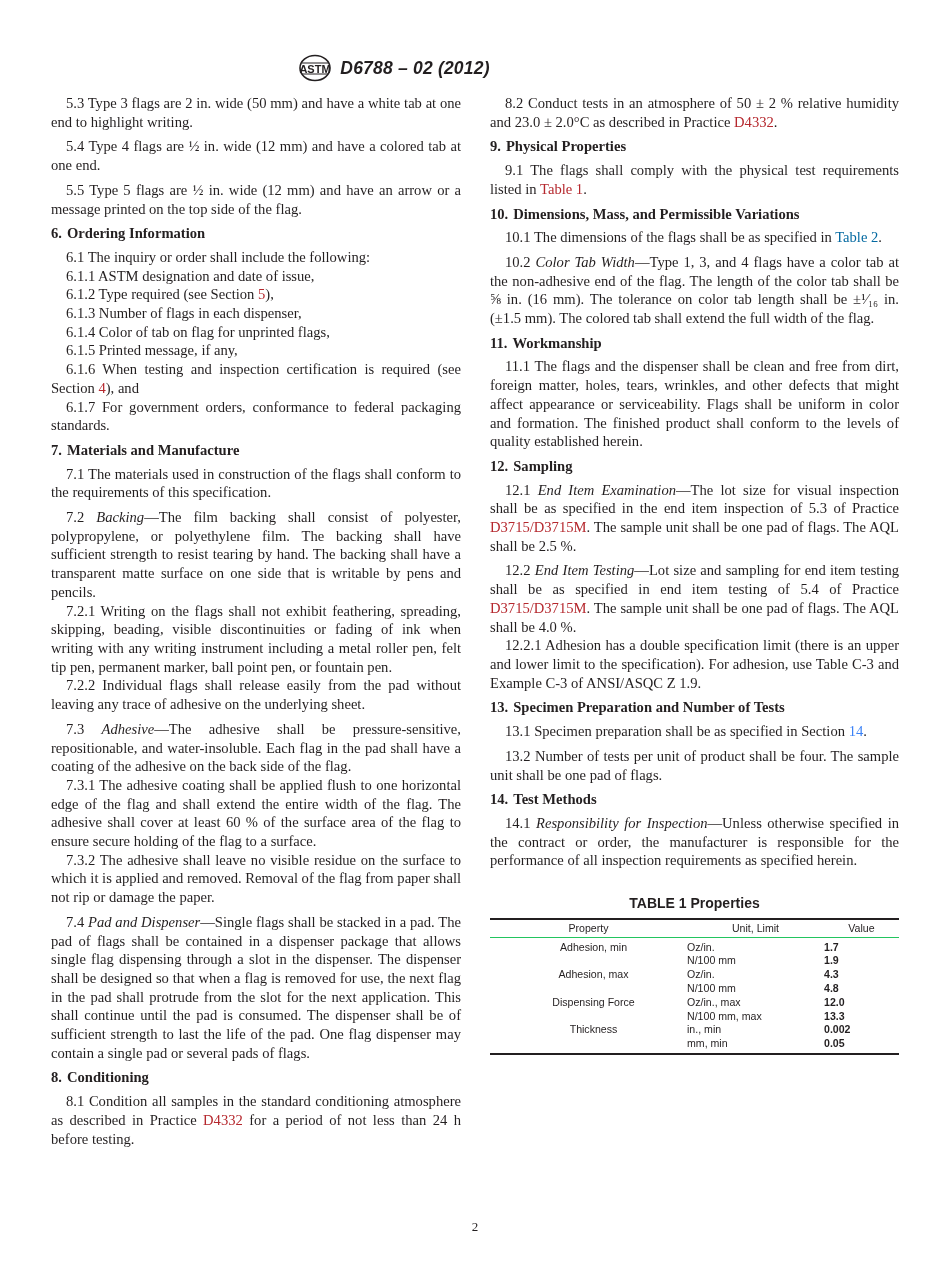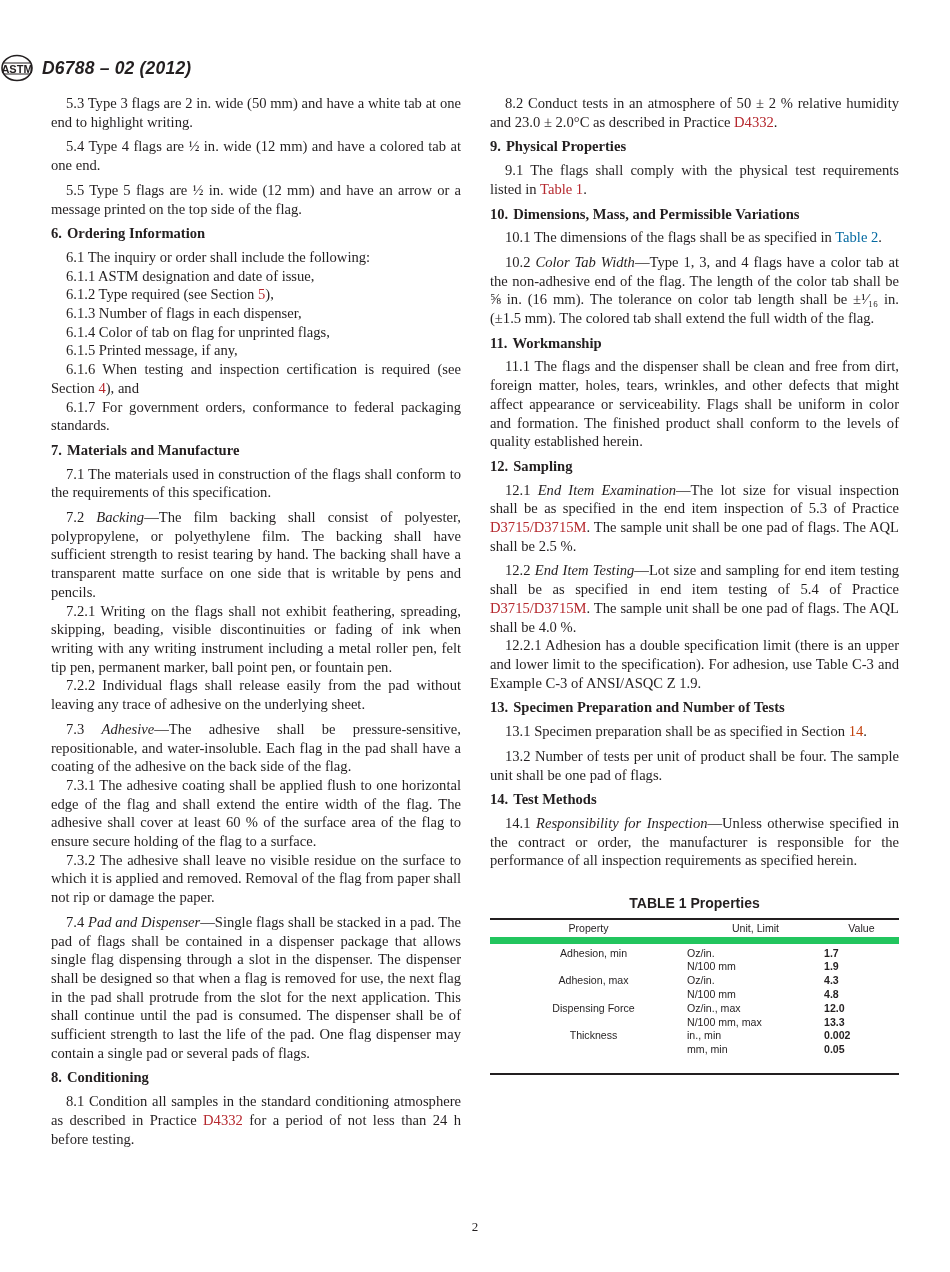--- a/index.html
+++ b/index.html
@@ -1,38 +1,38 @@
 <!DOCTYPE html>
 <html><head>
 <meta charset="utf-8">
 <style>
   html, body { margin: 0; padding: 0; background: #ffffff; }
   body { width: 950px; height: 1272px; position: relative; overflow: hidden; color: #231f20; }
   .page { position: absolute; left: 0; top: 0; width: 950px; height: 1272px; }
-  .header { position: absolute; top: 54px; left: 0; width: 756px; height: 30px; }
+  .header { position: absolute; top: 54px; left: 16px; width: 756px; text-align: center; height: 30px; }
   .header-inner { display: inline-flex; align-items: center; gap: 8px; }
   .logo { width: 34px; height: 28px; display: inline-block; }
   .designation { font-family: "Liberation Sans", sans-serif; font-weight: bold; font-size: 17.5px; color: #231f20; letter-spacing: 0.2px; font-style: italic; }
 
   .col { position: absolute; top: 94px; font-family: "Liberation Serif", serif; font-size: 14.6px; line-height: 18.7px; text-align: justify; }
   .col.left { left: 51px; width: 410px; }
   .col.right { left: 490px; width: 409px; }
 
   .p { margin: 0 0 6px 0; text-indent: 15px; }
   .p.tight { margin-bottom: 0; }
   .h { font-weight: bold; margin: 6px 0 5px 0; text-indent: 0; text-align: left; }
   .h .num { margin-right: 5px; }
   .it { font-style: italic; }
   .lnk { color: #b5272d; cursor: pointer; }
 
   .tbl-wrap { margin-top: 24px; }
   .tbl-title { font-family: "Liberation Sans", sans-serif; font-weight: bold; font-size: 14px; text-align: center; margin-bottom: 5px; }
   table.props { width: 409px; border-collapse: collapse; font-family: "Liberation Sans", sans-serif; font-size: 10.6px; line-height: 13.8px; }
-  table.props thead th { font-weight: normal; border-top: 2px solid #231f20; border-bottom: 7px solid #22c55e; padding: 2px 0 1px 0; }
-  table.props tbody tr:last-child td { border-bottom: 2px solid #231f20; padding-bottom: 16px; }
+  table.props thead th { font-weight: normal; border-top: 2px solid #231f20; border-bottom: 1px solid #22c55e; padding: 2px 0 1px 0; }
+  table.props tbody tr:last-child td { border-bottom: 2px solid #231f20; padding-bottom: 2px; }
   table.props td { padding: 0; vertical-align: top; }
   table.props tbody tr:first-child td { padding-top: 3px; }
   .c1 { width: 187px; padding-left: 10px !important; text-align: center; }
   .c2 { width: 137px; text-align: left; }
   .c3 { text-align: left; font-weight: bold; }
   th.c1 { text-align: center; padding-left: 0 !important; }
   th.c2 { text-align: center; }
   th.c3 { text-align: center; }
 
   .footer { position: absolute; top: 1219px; left: 0; width: 950px; text-align: center; font-family: "Liberation Serif", serif; font-size: 13px; color: #231f20; }
@@ -113,21 +113,21 @@
     <div class="h">
       <span class="num">12.</span><span>Sampling</span>
     </div>
     <p class="p"><span>12.1 </span><span class="it">End Item Examination</span><span>—The lot size for visual inspection shall be as specified in the end item inspection of 5.3 of Practice </span><span class="lnk" style="color: rgb(181, 39, 45);">D3715/D3715M</span><span>. The sample unit shall be one pad of flags. The AQL shall be 2.5 %.</span></p>
     <p class="p tight"><span>12.2 </span><span class="it">End Item Testing</span><span>—Lot size and sampling for end item testing shall be as specified in end item testing of 5.4 of Practice </span><span class="lnk" style="color: rgb(181, 39, 45);">D3715/D3715M</span><span>. The sample unit shall be one pad of flags. The AQL shall be 4.0 %.</span></p>
     <p class="p">12.2.1  Adhesion has a double specification limit (there is an upper and lower limit to the specification). For adhesion, use Table C-3 and Example C-3 of ANSI/ASQC Z 1.9.</p>
 
     <div class="h">
       <span class="num">13.</span><span>Specimen Preparation and Number of Tests</span>
     </div>
-    <p class="p"><span>13.1  Specimen preparation shall be as specified in Section </span><span class="lnk" style="color: #c2410c;">14</span><span>.</span></p>
+    <p class="p"><span>13.1  Specimen preparation shall be as specified in Section </span><span class="lnk" style="color: #3b82f6;">14</span><span>.</span></p>
     <p class="p">13.2  Number of tests per unit of product shall be four. The sample unit shall be one pad of flags.</p>
 
     <div class="h">
       <span class="num">14.</span><span>Test Methods</span>
     </div>
     <p class="p"><span>14.1 </span><span class="it">Responsibility for Inspection</span><span>—Unless otherwise specified in the contract or order, the manufacturer is responsible for the performance of all inspection requirements as specified herein.</span></p>
 
     <div class="tbl-wrap">
       <div class="tbl-title">TABLE 1 Properties</div>
       <table class="props">

